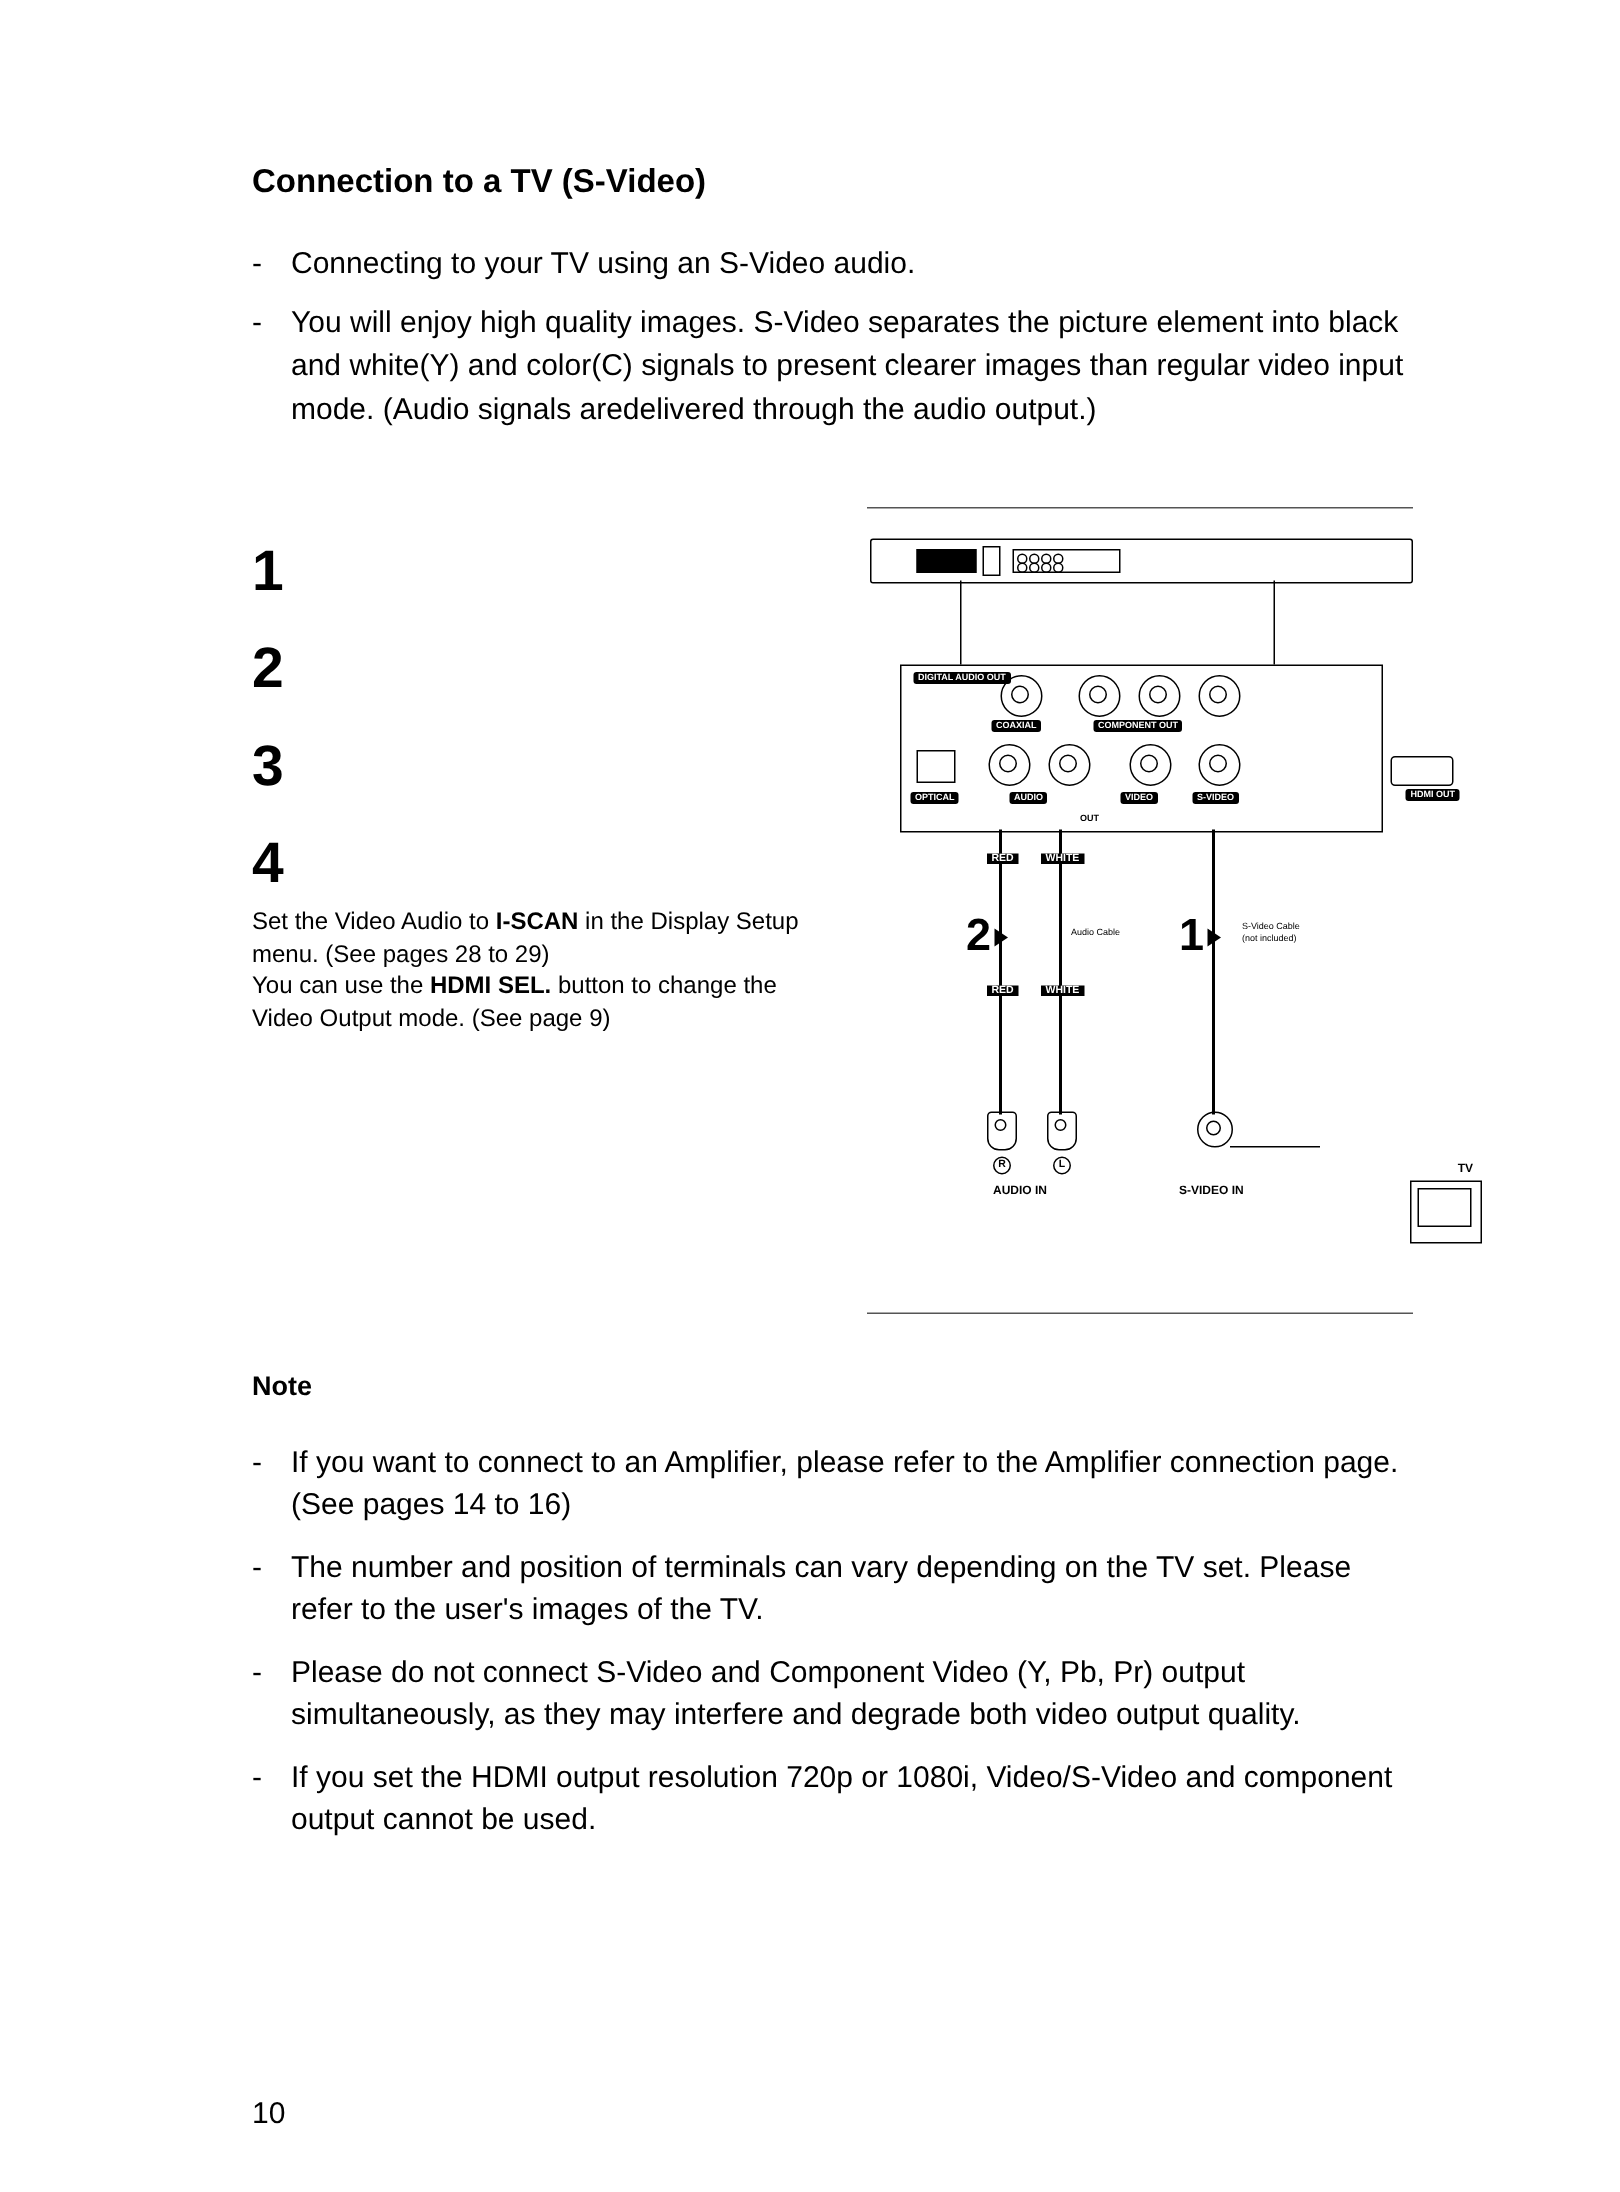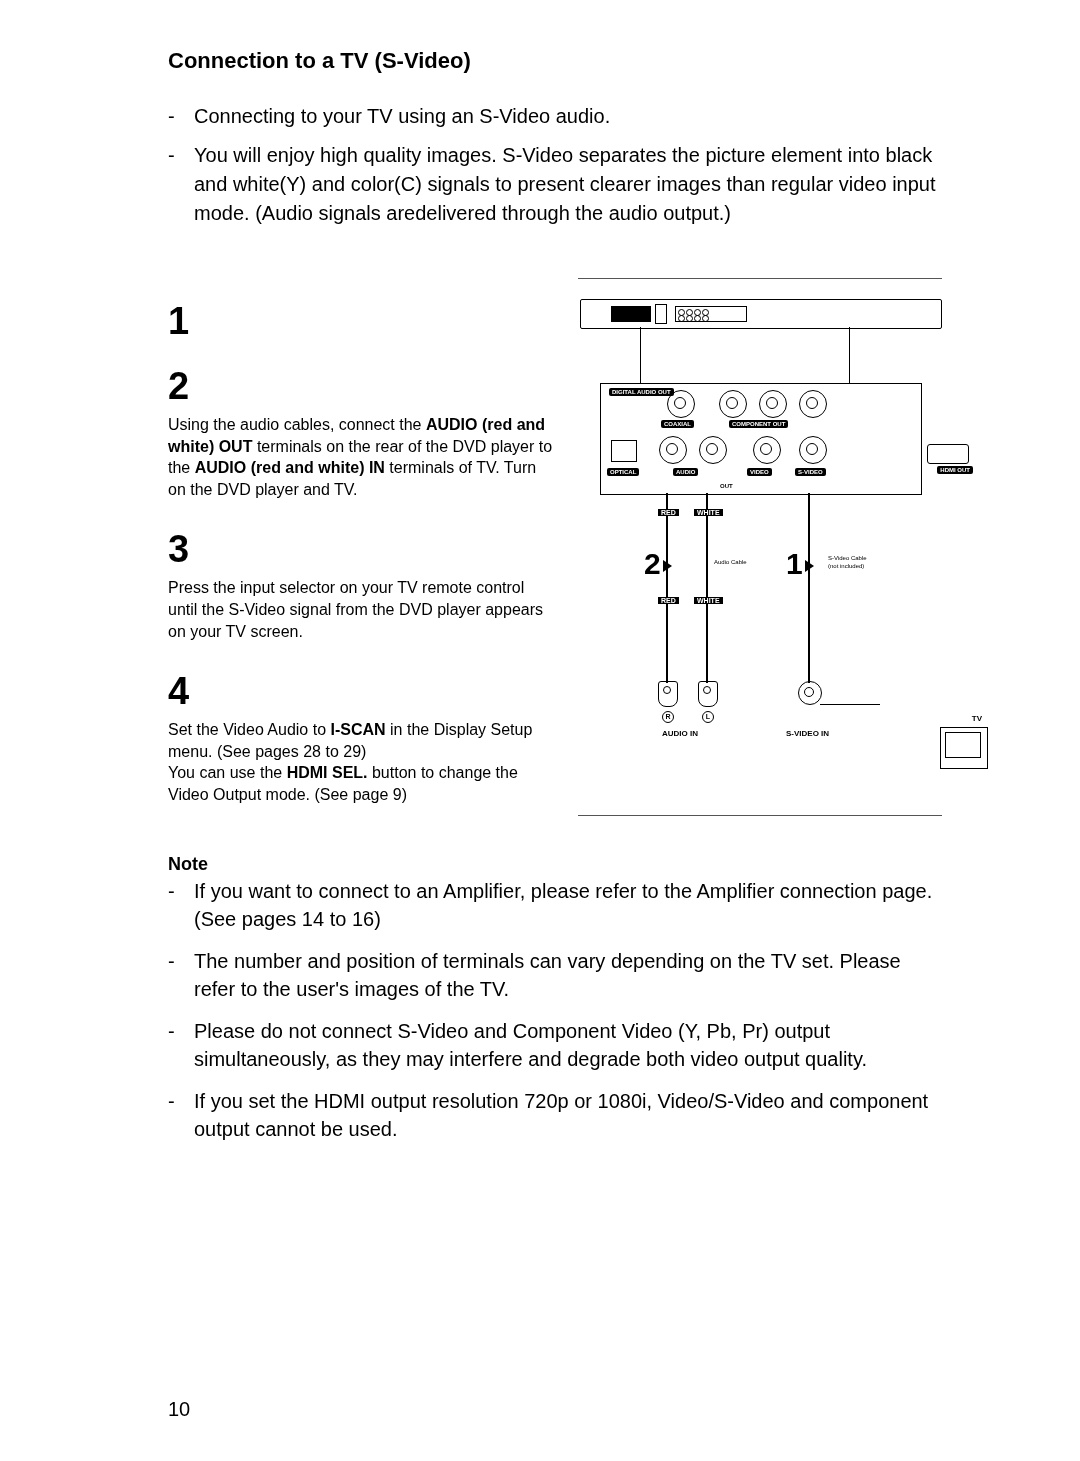--- a/index.html
+++ b/index.html
@@ -1,27 +1,27 @@
 <!DOCTYPE html>
 <html><head>
 <meta charset="utf-8">
 <style>
   html,body{margin:0;padding:0;background:#fff;color:#000;font-family:Arial,Helvetica,sans-serif}
-  .page{width:964px;min-height:1461px;margin:0 auto;position:relative;box-sizing:border-box;padding:48px 80px 60px 110px}
+  .page{width:964px;min-height:1461px;margin:0 auto;position:relative;box-sizing:border-box;padding:108px 80px 60px 110px}
   .title{font-weight:700;font-size:22px;margin-bottom:28px}
   .intro{font-size:20px;line-height:1.45;margin-bottom:50px}
   .intro .row{display:flex;margin-bottom:10px}
   .dash{width:26px;flex:0 0 26px}
   .two-col{display:flex;gap:20px}
   .left{flex:0 0 390px}
   .right{flex:1;position:relative}
   .hr{border-top:1px solid #555;margin:0 0 20px 0}
   .bignum{font-family:Arial,Helvetica,sans-serif;font-weight:900;font-size:38px;margin:22px 0 6px 0}
   .step{font-size:16px;line-height:1.35;margin-bottom:28px}
-  .note-h{font-weight:700;font-size:18px;margin:18px 0 2px 0}
+  .note-h{font-weight:700;font-size:18px;margin:18px 0 26px 0}
   .notes{font-size:20px;line-height:1.4}
   .notes .row{display:flex;margin-bottom:14px}
   .pagenum{position:absolute;left:110px;bottom:40px;font-size:20px}
   b{font-weight:700}
 
   
   .diagram{position:relative;width:360px;height:480px;margin:0 auto;font-size:7px;font-weight:700;color:#000}
   .diagram .player{position:absolute;left:0;top:0;width:360px;height:28px;border:1.5px solid #000;border-radius:2px}
   .diagram .player .slot{position:absolute;left:30px;top:6px;width:38px;height:14px;border:1px solid #000;background:#000}
   .diagram .player .disc{position:absolute;left:74px;top:4px;width:10px;height:18px;border:1px solid #000}
@@ -73,26 +73,22 @@
         <span>You will enjoy high quality images. S-Video separates the picture element into black and white(Y) and color(C) signals to present clearer images than regular video input mode. (Audio signals aredelivered through the audio output.)</span>
       </div>
   </div>
 
   <div class="two-col">
     <div class="left">
 
       <div class="bignum">1</div>
 
       <div class="bignum">2</div>
-      <div class="step">
-        <span>Using the audio cables, connect the </span><b>AUDIO (red and white) OUT</b><span> terminals on the rear of the DVD player to the </span><b>AUDIO (red and white) IN</b><span> terminals of TV. Turn on the DVD player and TV.</span>
-      </div>
 
       <div class="bignum">3</div>
-      <div class="step">Press the input selector on your TV remote control until the S-Video signal from the DVD player appears on your TV screen.</div>
 
       <div class="bignum">4</div>
       <div class="step">
         <span>Set the Video Audio to </span><b>I-SCAN</b><span> in the Display Setup menu. (See pages 28 to 29)</span><br>
         <span>You can use the </span><b>HDMI SEL.</b><span> button to change the Video Output mode. (See page 9)</span>
       </div>
 
     </div>
 
     <div class="right">

